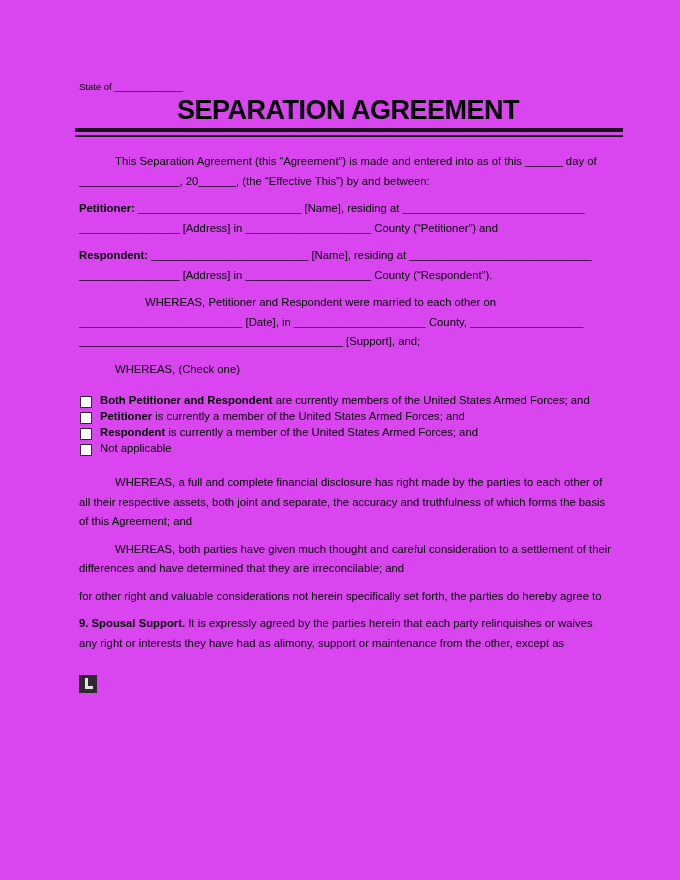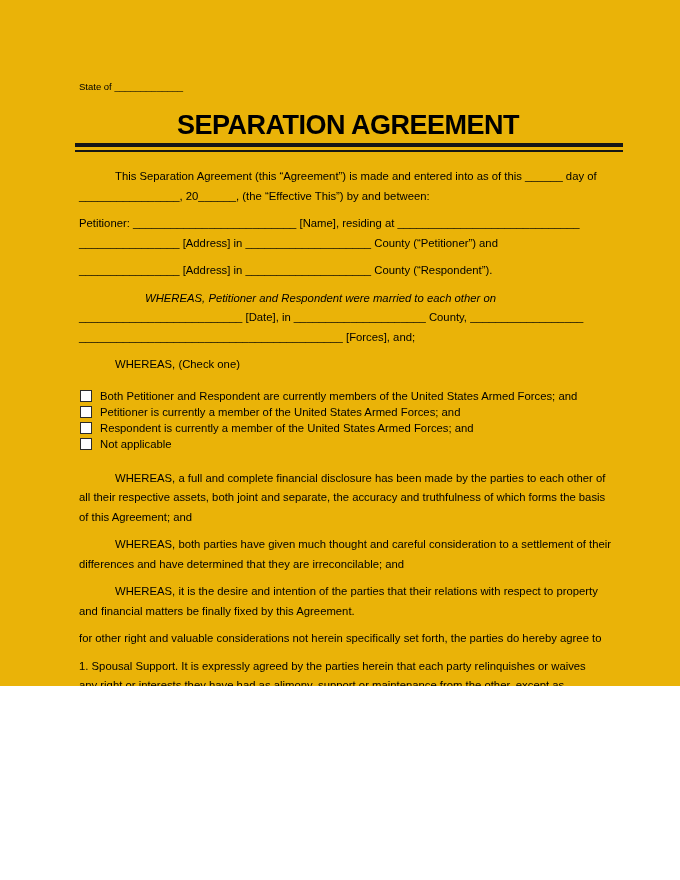--- a/index.html
+++ b/index.html
@@ -1,50 +1,50 @@
 <!DOCTYPE html>
 <html><head>
 <meta charset="utf-8">
 <style>
   html,body{margin:0;padding:0;background:#ffffff;}
   .page{
     position:relative;
-    width:680px;height:686px;
-    background:#eab308;
+    width:680px;height:880px;
+    background:#d946ef;
     box-sizing:border-box;
     padding:80px 63px 0 79px;
     font-family:"Liberation Sans","DejaVu Sans",sans-serif;
     font-size:11.3px;
     color:#000000;
     overflow:hidden;
   }
   .state-line{font-size:9.5px;line-height:13px;height:13px;}
   .doc-title{
     text-align:center;
     font-size:27px;
     font-weight:bold;
     line-height:30px;
-    margin-top:17px;
+    margin-top:2px;
     letter-spacing:-0.5px;
     white-space:nowrap;
   }
   .title-rule{
     margin:3px -6px 15px -4px;
     height:3px;
     border-top:4px solid #161616;
     border-bottom:2px solid #161616;
   }
   .para{margin:0 0 8px 0;}
   .para .ln{line-height:19.5px;white-space:pre;}
   .ind{padding-left:36px;}
-  .ind2{padding-left:66px;font-style:italic;}
-  b{font-weight:normal;margin-top:18px;}
+  .ind2{padding-left:66px;}
+  b{font-weight:bold;margin-top:18px;}
   .select-blank{text-decoration:underline;}
   .chk-list{margin:13px 0 17px 0;}
-  .chk-row{display:flex;align-items:center;line-height:16px;height:16px;}
+  .chk-row{display:flex;align-items:flex-end;line-height:16px;height:16px;}
   .chk-box{
     flex:0 0 auto;
     width:10px;height:10px;
     border:1.5px solid #2a2a2a;
     background:#ffffff;
     margin:1px 8px 0 1px;
   }
   .chk-text{white-space:pre;}
   .footer-logo{
     margin-top:22px;
@@ -76,27 +76,28 @@
     <div class="ln ind">This Separation Agreement (this “Agreement”) is made and entered into as of this ______ day of</div>
     <div class="ln">________________, 20______, (the “Effective This”) by and between:</div>
   </div>
 
   <div class="para">
     <div class="ln"><b>Petitioner:</b><span> __________________________ [Name], residing at _____________________________</span></div>
     <div class="ln">________________ [Address] in ____________________ County (“Petitioner”) and</div>
   </div>
 
   <div class="para">
+    <div class="ln"><b>Respondent:</b><span> _________________________ [Name], residing at _____________________________</span></div>
     <div class="ln">________________ [Address] in ____________________ County (“Respondent”).</div>
   </div>
 
   <div class="para">
     <div class="ln ind2">WHEREAS, Petitioner and Respondent were married to each other on</div>
     <div class="ln">__________________________ [Date], in _____________________ County, __________________</div>
-    <div class="ln">__________________________________________ [Forces], and;</div>
+    <div class="ln">__________________________________________ [Support], and;</div>
   </div>
 
 
   <div class="para">
     <div class="ln ind">WHEREAS, (Check one)</div>
   </div>
 
   <div class="chk-list">
     <div class="chk-row">
       <span class="chk-box"></span>
@@ -110,41 +111,37 @@
       <span class="chk-box"></span>
       <span class="chk-text"><b>Respondent</b><span> is currently a member of the United States Armed Forces; and</span></span>
     </div>
     <div class="chk-row">
       <span class="chk-box"></span>
       <span class="chk-text"><b></b><span>Not applicable</span></span>
     </div>
   </div>
 
   <div class="para">
-    <div class="ln ind">WHEREAS, a full and complete financial disclosure has been made by the parties to each other of</div>
+    <div class="ln ind">WHEREAS, a full and complete financial disclosure has right made by the parties to each other of</div>
     <div class="ln">all their respective assets, both joint and separate, the accuracy and truthfulness of which forms the basis</div>
     <div class="ln">of this Agreement; and</div>
   </div>
 
   <div class="para">
     <div class="ln ind">WHEREAS, both parties have given much thought and careful consideration to a settlement of their</div>
     <div class="ln">differences and have determined that they are irreconcilable; and</div>
   </div>
 
-  <div class="para">
-    <div class="ln ind">WHEREAS, it is the desire and intention of the parties that their relations with respect to property</div>
-    <div class="ln">and financial matters be finally fixed by this Agreement.</div>
-  </div>
 
   <div class="para">
     <div class="ln">for other right and valuable considerations not herein specifically set forth, the parties do hereby agree to</div>
   </div>
 
   <div class="para">
-    <div class="ln"><b>1. Spousal Support.</b><span> It is expressly agreed by the parties herein that each party relinquishes or waives</span></div>
+    <div class="ln"><b>9. Spousal Support.</b><span> It is expressly agreed by the parties herein that each party relinquishes or waives</span></div>
     <div class="ln">any right or interests they have had as alimony, support or maintenance from the other, except as</div>
   </div>
 
   <div class="footer-logo">
     <span class="logo-l-vert"></span>
     <span class="logo-l-foot"></span>
   </div>
 
 </div>
 

